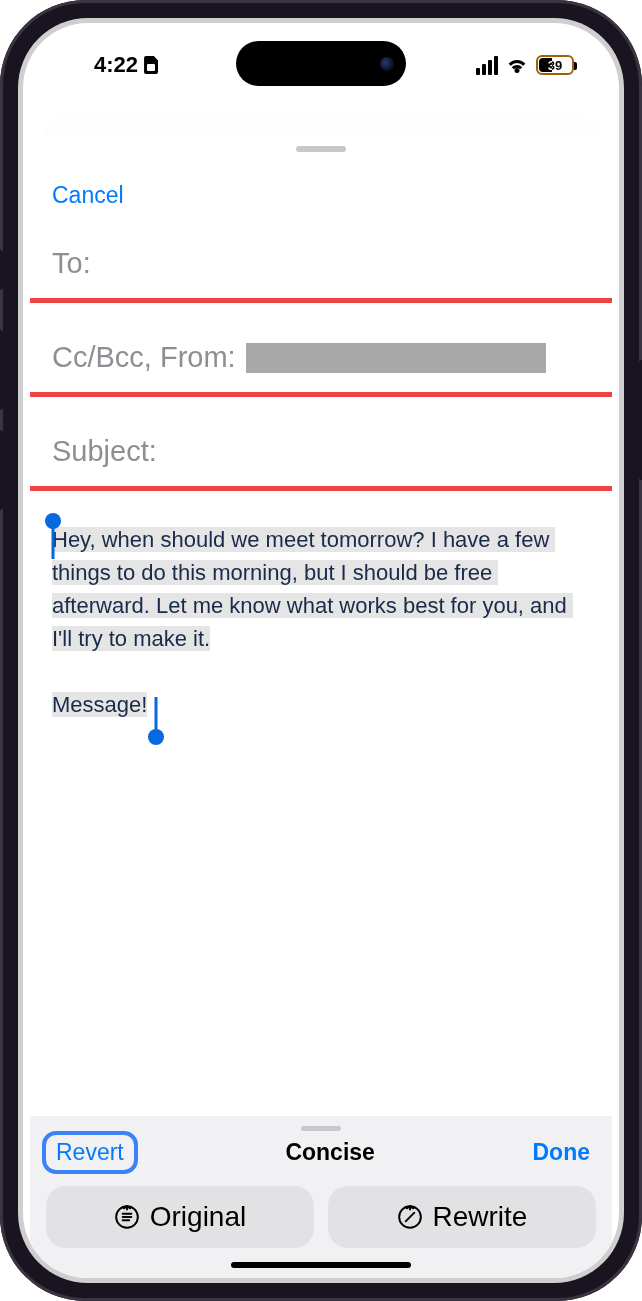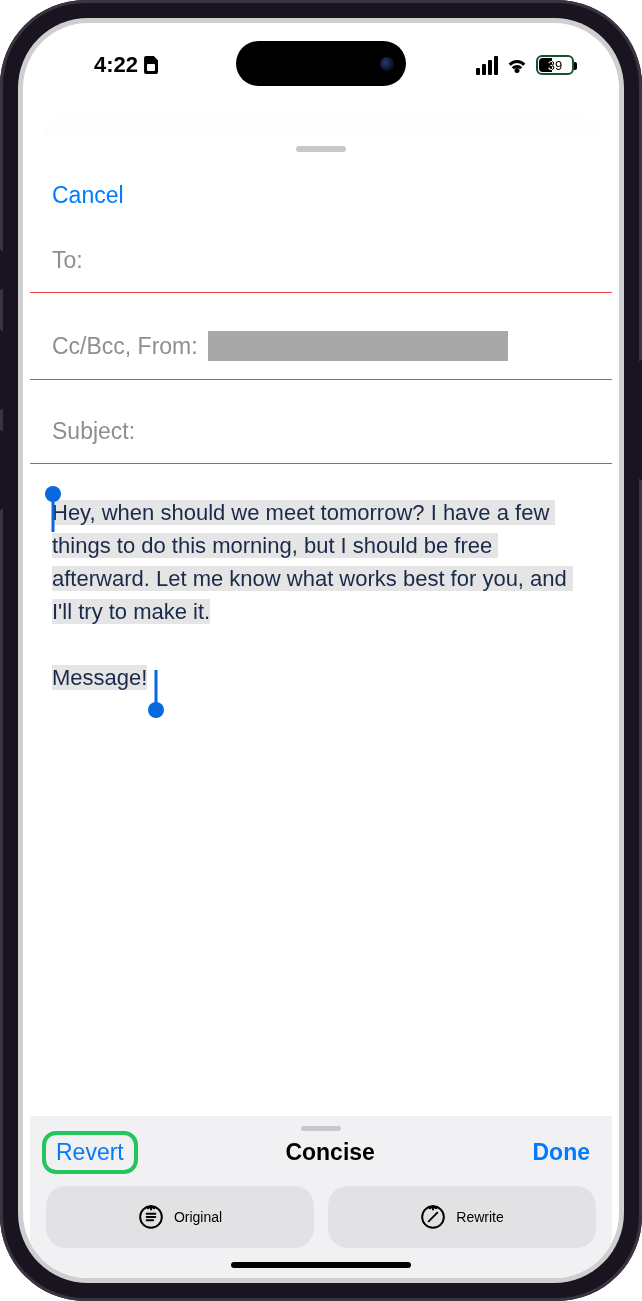--- a/index.html
+++ b/index.html
@@ -95,23 +95,23 @@
   .wifi .a1,.wifi .a2 {
     position:absolute;left:50%;bottom:0;transform:translateX(-50%);
     border:3px solid #000;border-bottom:none;border-left-color:transparent;border-right-color:transparent;
     border-radius:50% 50% 0 0/100% 100% 0 0;
   }
   .wifi .a1{width:15px;height:8px;border-width:3px}
   .wifi .a2{width:24px;height:13px;border-width:3px}
   .battery {
     display: flex; align-items: center;
     width: 38px; height: 20px;
-    border: 2px solid #14532d; border-radius: 6px;
+    border: 2px solid #a16207; border-radius: 6px;
     position: relative;
-    font-size: 13px; font-weight: 400;
+    font-size: 13px; font-weight: 700;
     justify-content: center;
   }
   .battery::after {
     content:""; position:absolute; right:-5px; top:5px;
     width:3px; height:8px; background:#000; border-radius:0 2px 2px 0;
   }
   .battery .fill {
     position:absolute; left:1px; top:1px; bottom:1px;
     width: 38%; background:#000; border-radius:4px 0 0 4px;
     z-index:0;
@@ -155,23 +155,23 @@
   }
   .send-btn {
     width: 48px; height: 48px; border-radius: 50%;
     background: #d0d0d4;
     display: flex; align-items: center; justify-content: center;
   }
   .send-btn svg { width: 24px; height: 24px; stroke: #fff; stroke-width: 3.5; fill: none; }
 
   .field {
     padding: 18px 22px;
-    border-bottom: 1px solid #ef4444;
+    border-bottom: 5px solid #ef4444;
     display: flex; align-items: center;
-    font-size: 23px;
+    font-size: 29px;
     color: #8e8e93;
     gap: 10px;
   }
   .redacted {
     display: inline-block;
     width: 300px; height: 30px;
     background: #a8a8a8;
   }
 
   .body-area {
@@ -214,39 +214,39 @@
   .toolbar .grab2 {
     width: 40px; height: 5px; background: #c7c7cc;
     border-radius: 3px; margin: 0 auto 4px;
   }
   .toolbar-row {
     display: flex; align-items: center; justify-content: space-between;
     padding: 0 6px 16px;
     font-size: 23px;
   }
   .revert-highlight {
-    border: 4px solid #22c55e;
+    border: 4px solid #3b82f6;
     border-radius: 14px;
     padding: 4px 10px;
     margin: -4px -10px;
   }
   .link-blue { color: #007aff; font-weight: 400; }
   .link-bold { color: #007aff; font-weight: 600; }
   .toolbar-title { font-weight: 600; color: #000; }
   .action-row {
     display: flex; gap: 14px;
   }
   .action-btn {
     flex: 1;
     background: #e2e2e5;
     border-radius: 20px;
     height: 62px;
     display: flex; align-items: center; justify-content: center;
     gap: 10px;
-    font-size: 14px;
+    font-size: 28px;
     font-weight: 400;
     color: #000;
   }
   .action-btn svg { width: 26px; height: 26px; stroke: #000; stroke-width: 1.8; fill: none; }
 
   .home-indicator {
     position: absolute;
     bottom: 10px; left: 50%; transform: translateX(-50%);
     width: 180px; height: 6px;
     background: #000; border-radius: 3px;

